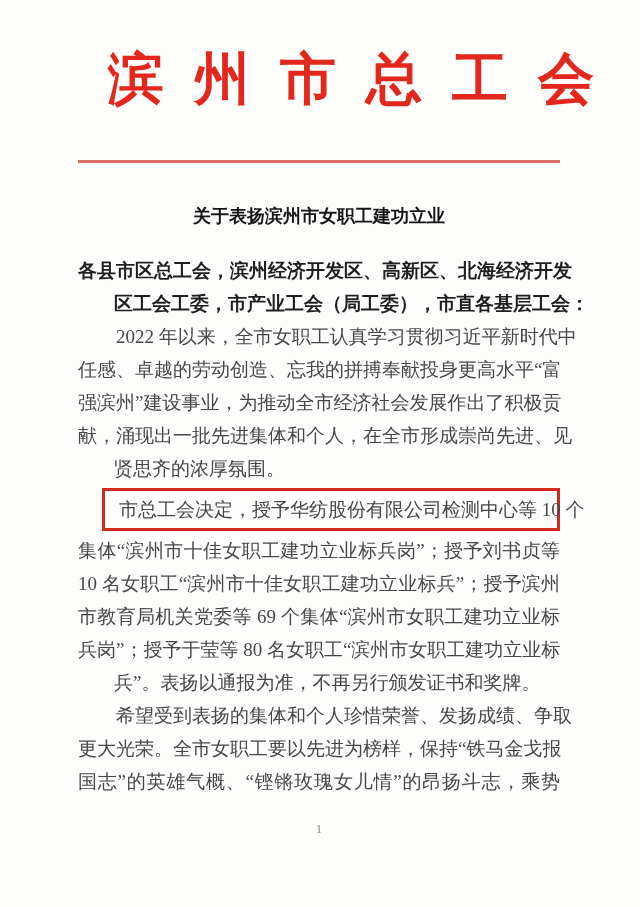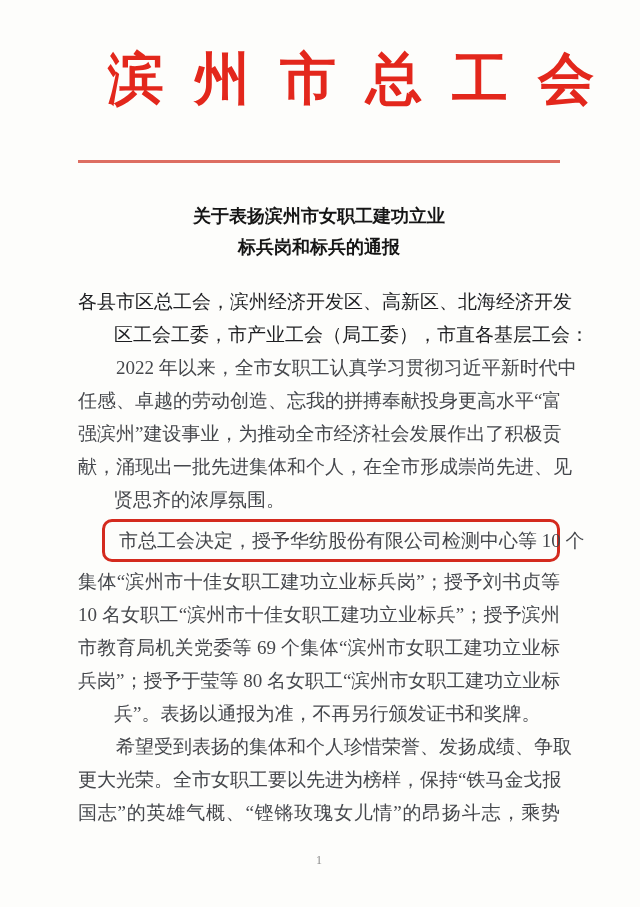--- a/index.html
+++ b/index.html
@@ -58,27 +58,27 @@
   .line{
     line-height:33px;
     height:33px;
     text-align:justify;
     text-align-last:justify;
     white-space:nowrap;
   }
   .line.indent{ text-indent:38px; }
   .line.last{ text-align-last:left;padding-left:36px; }
   .salutation .line{
-    font-weight:normal;
+    font-weight:bold;
     color:var(--bold-black);
   }
   
   .highlight-box{
     border:3px solid var(--box-red);
-    border-radius:10px;
+    border-radius:0;
     margin:3px 0 3px 24px;
     padding:2px 6px 2px 14px;
   }
   .highlight-box .line{ text-indent:0; }
   
   .page-number{
     margin-top:24px;
     text-align:center;
     font-size:12px;
     color:var(--pagenum-gray);
@@ -88,21 +88,20 @@
 <body>
 
 <div class="page">
 
   <div class="org-title">滨州市总工会</div>
 
   <div class="red-divider"></div>
 
   <div class="doc-title">
     <div>关于表扬滨州市女职工建功立业</div>
-    <div>标兵岗和标兵的通报</div>
   </div>
 
   <div class="body-text">
 
     <div class="salutation">
       <div class="line">各县市区总工会，滨州经济开发区、高新区、北海经济开发</div>
       <div class="line last">区工会工委，市产业工会（局工委），市直各基层工会：</div>
     </div>
 
     <div class="paragraph">

